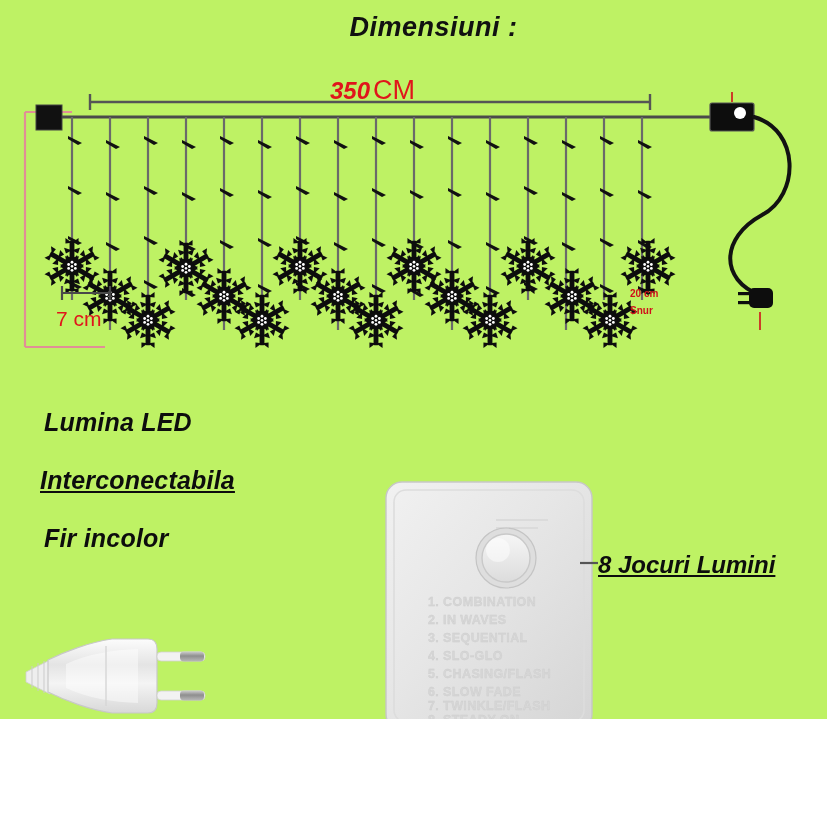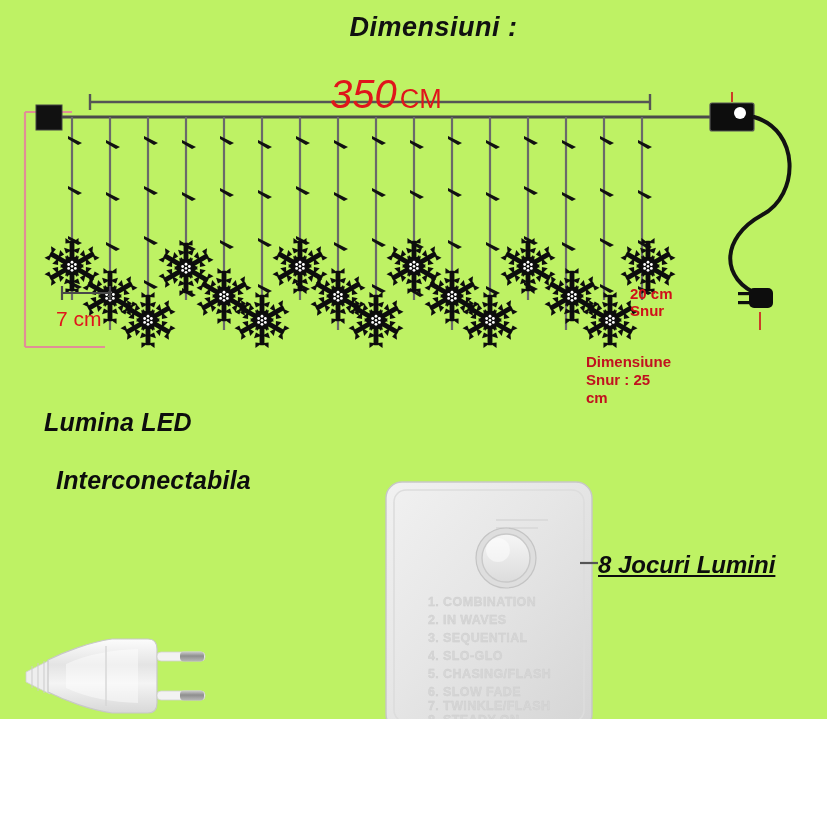--- a/index.html
+++ b/index.html
@@ -28,60 +28,60 @@
     color: #111111;
     letter-spacing: 0.5px;
   }
   #dim-350 {
     left: 330px; top: 72px;
     font-size: 30px;
     color: #e0151b;
     white-space: nowrap;
   }
   #dim-350 .num {
-    font-weight: normal;
+    font-weight: bold;
     font-style: italic;
-    font-size: 40px;
+    font-size: 24px;
   }
   #dim-350 .unit {
     font-weight: normal;
     font-style: normal;
     font-size: 27px;
     margin-left: 3px;
   }
   #label-3cm {
     left: 56px; top: 307px;
     font-size: 21px;
     color: #e0151b;
     font-weight: normal;
   }
   #label-20cm {
     left: 630px; top: 285px;
-    font-size: 15px;
+    font-size: 10px;
     line-height: 17px;
     color: #d0101a;
     font-weight: bold;
   }
   #label-snur-dim {
     left: 586px; top: 353px;
     font-size: 15px;
     line-height: 18px;
     color: #c1121f;
     font-weight: bold;
     width: 110px;
   }
   .feature {
     font-size: 25px;
     font-style: italic;
     font-weight: bold;
     color: #0d0d0d;
     letter-spacing: 0.2px;
   }
   #feat-1 { left: 44px; top: 408px; }
-  #feat-2 { left: 56px; top: 466px; }
+  #feat-2 { left: 40px; top: 466px; text-decoration: underline; }
   #feat-3 { left: 44px; top: 524px; }
   #label-8jocuri {
     left: 598px; top: 551px;
     font-size: 24px;
     font-style: italic;
     font-weight: bold;
     color: #0d0d0d;
     text-decoration: underline;
   }
   #label-250v {
@@ -348,28 +348,24 @@
     <span class="num">350</span><span class="unit">CM</span>
   </div>
 
   <div class="abs" id="label-3cm">7 cm</div>
 
   <div class="abs" id="label-20cm">
     <div>20 cm</div>
     <div>Snur</div>
   </div>
 
-  <div class="abs" id="label-snur-dim">
-    <div>Dimensiune</div>
-    <div>Snur : 25</div>
-    <div>cm</div>
-  </div>
 
   <div class="abs feature" id="feat-1">Lumina LED</div>
   <div class="abs feature" id="feat-2">Interconectabila</div>
+  <div class="abs feature" id="feat-3">Fir incolor</div>
 
   <svg class="abs" id="plug-photo" viewBox="0 0 190 120">
     <defs>
       <linearGradient id="plastic" x1="0" y1="0" x2="0" y2="1">
         <stop offset="0%" stop-color="#fcfcfc"></stop>
         <stop offset="35%" stop-color="#e4e4e4"></stop>
         <stop offset="60%" stop-color="#f4f4f4"></stop>
         <stop offset="100%" stop-color="#d8d8d8"></stop>
       </linearGradient>
       <linearGradient id="metalpin" x1="0" y1="0" x2="0" y2="1">

